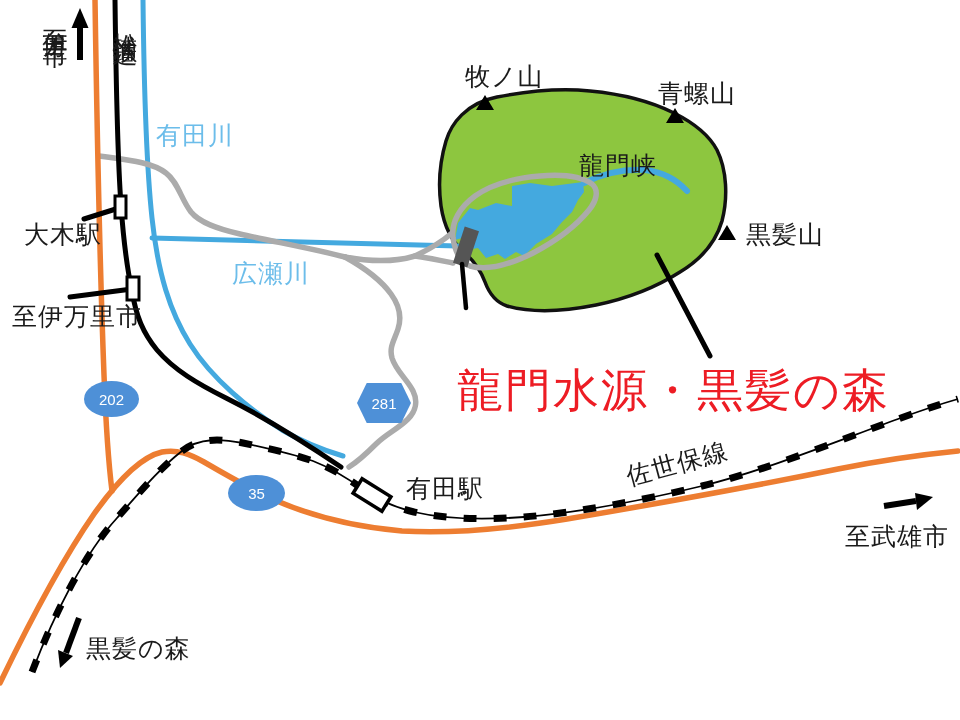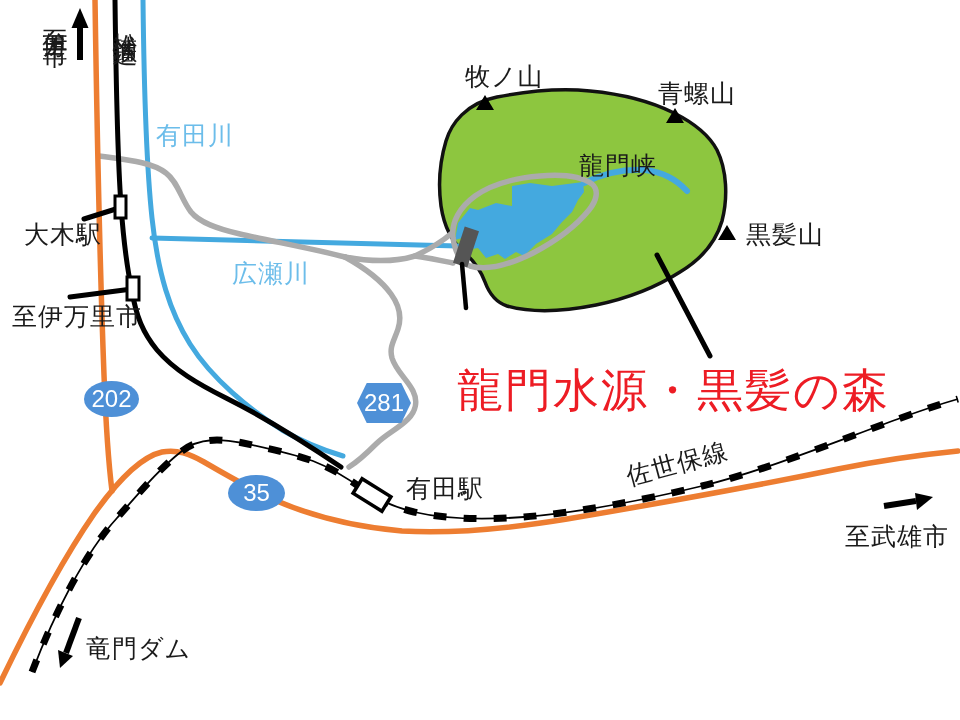--- a/index.html
+++ b/index.html
@@ -5,21 +5,21 @@
   html,body{margin:0;padding:0;background:#fff;}
   .stage{
     position:relative;width:960px;height:720px;background:#ffffff;overflow:hidden;
     font-family:"Liberation Sans",sans-serif;
   }
   .stage svg{position:absolute;left:0;top:0;}
   .lbl{position:absolute;font-size:25px;color:#1a1a1a;white-space:nowrap;line-height:1.06;letter-spacing:1px;}
   .lbl.water{color:#6cbdea;}
   .vert{writing-mode:vertical-rl;letter-spacing:3px;}
   .badge{position:absolute;background:#4e90d7;color:#fff;display:flex;align-items:center;
-         justify-content:center;font-size:24px;letter-spacing:0;}
+         justify-content:center;font-size:15px;letter-spacing:0;}
   .ellipse{border-radius:50%;}
   .hex{clip-path:polygon(18% 0,82% 0,100% 50%,82% 100%,18% 100%,0 50%);}
   .map-title{position:absolute;font-size:46px;color:#ed1c24;letter-spacing:2px;white-space:nowrap;}
   .rot-rail{transform:rotate(-15deg);transform-origin:center;}
 </style>
 </head>
 <body>
 
 <div class="stage">
 
@@ -113,19 +113,19 @@
   <div class="lbl" style="left:465px;top:63px;">牧ノ山</div>
   <div class="lbl" style="left:658px;top:80px;">青螺山</div>
   <div class="lbl" style="left:536px;top:152px;margin-left:43px;">龍門峡</div>
   <div class="lbl" style="left:746px;top:221px;">黒髪山</div>
 
   <div class="map-title" style="left:457px;top:360px;">龍門水源・黒髪の森</div>
 
   <div class="lbl" style="left:406px;top:475px;">有田駅</div>
   <div class="lbl rot-rail" style="left:613px;top:450px;width:128px;text-align:center;">佐世保線</div>
   <div class="lbl" style="left:845px;top:523px;">至武雄市</div>
-  <div class="lbl" style="left:86px;top:635px;">竜門ダム</div>
+  <div class="lbl" style="left:86px;top:635px;">黒髪の森</div>
 
   <div class="badge ellipse" style="left:84px;top:381px;width:55px;height:36px;">202</div>
   <div class="badge hex" style="left:357px;top:383px;width:54px;height:40px;">281</div>
   <div class="badge ellipse" style="left:228px;top:475px;width:57px;height:36px;">35</div>
 
 </div>
 
 </body></html>

